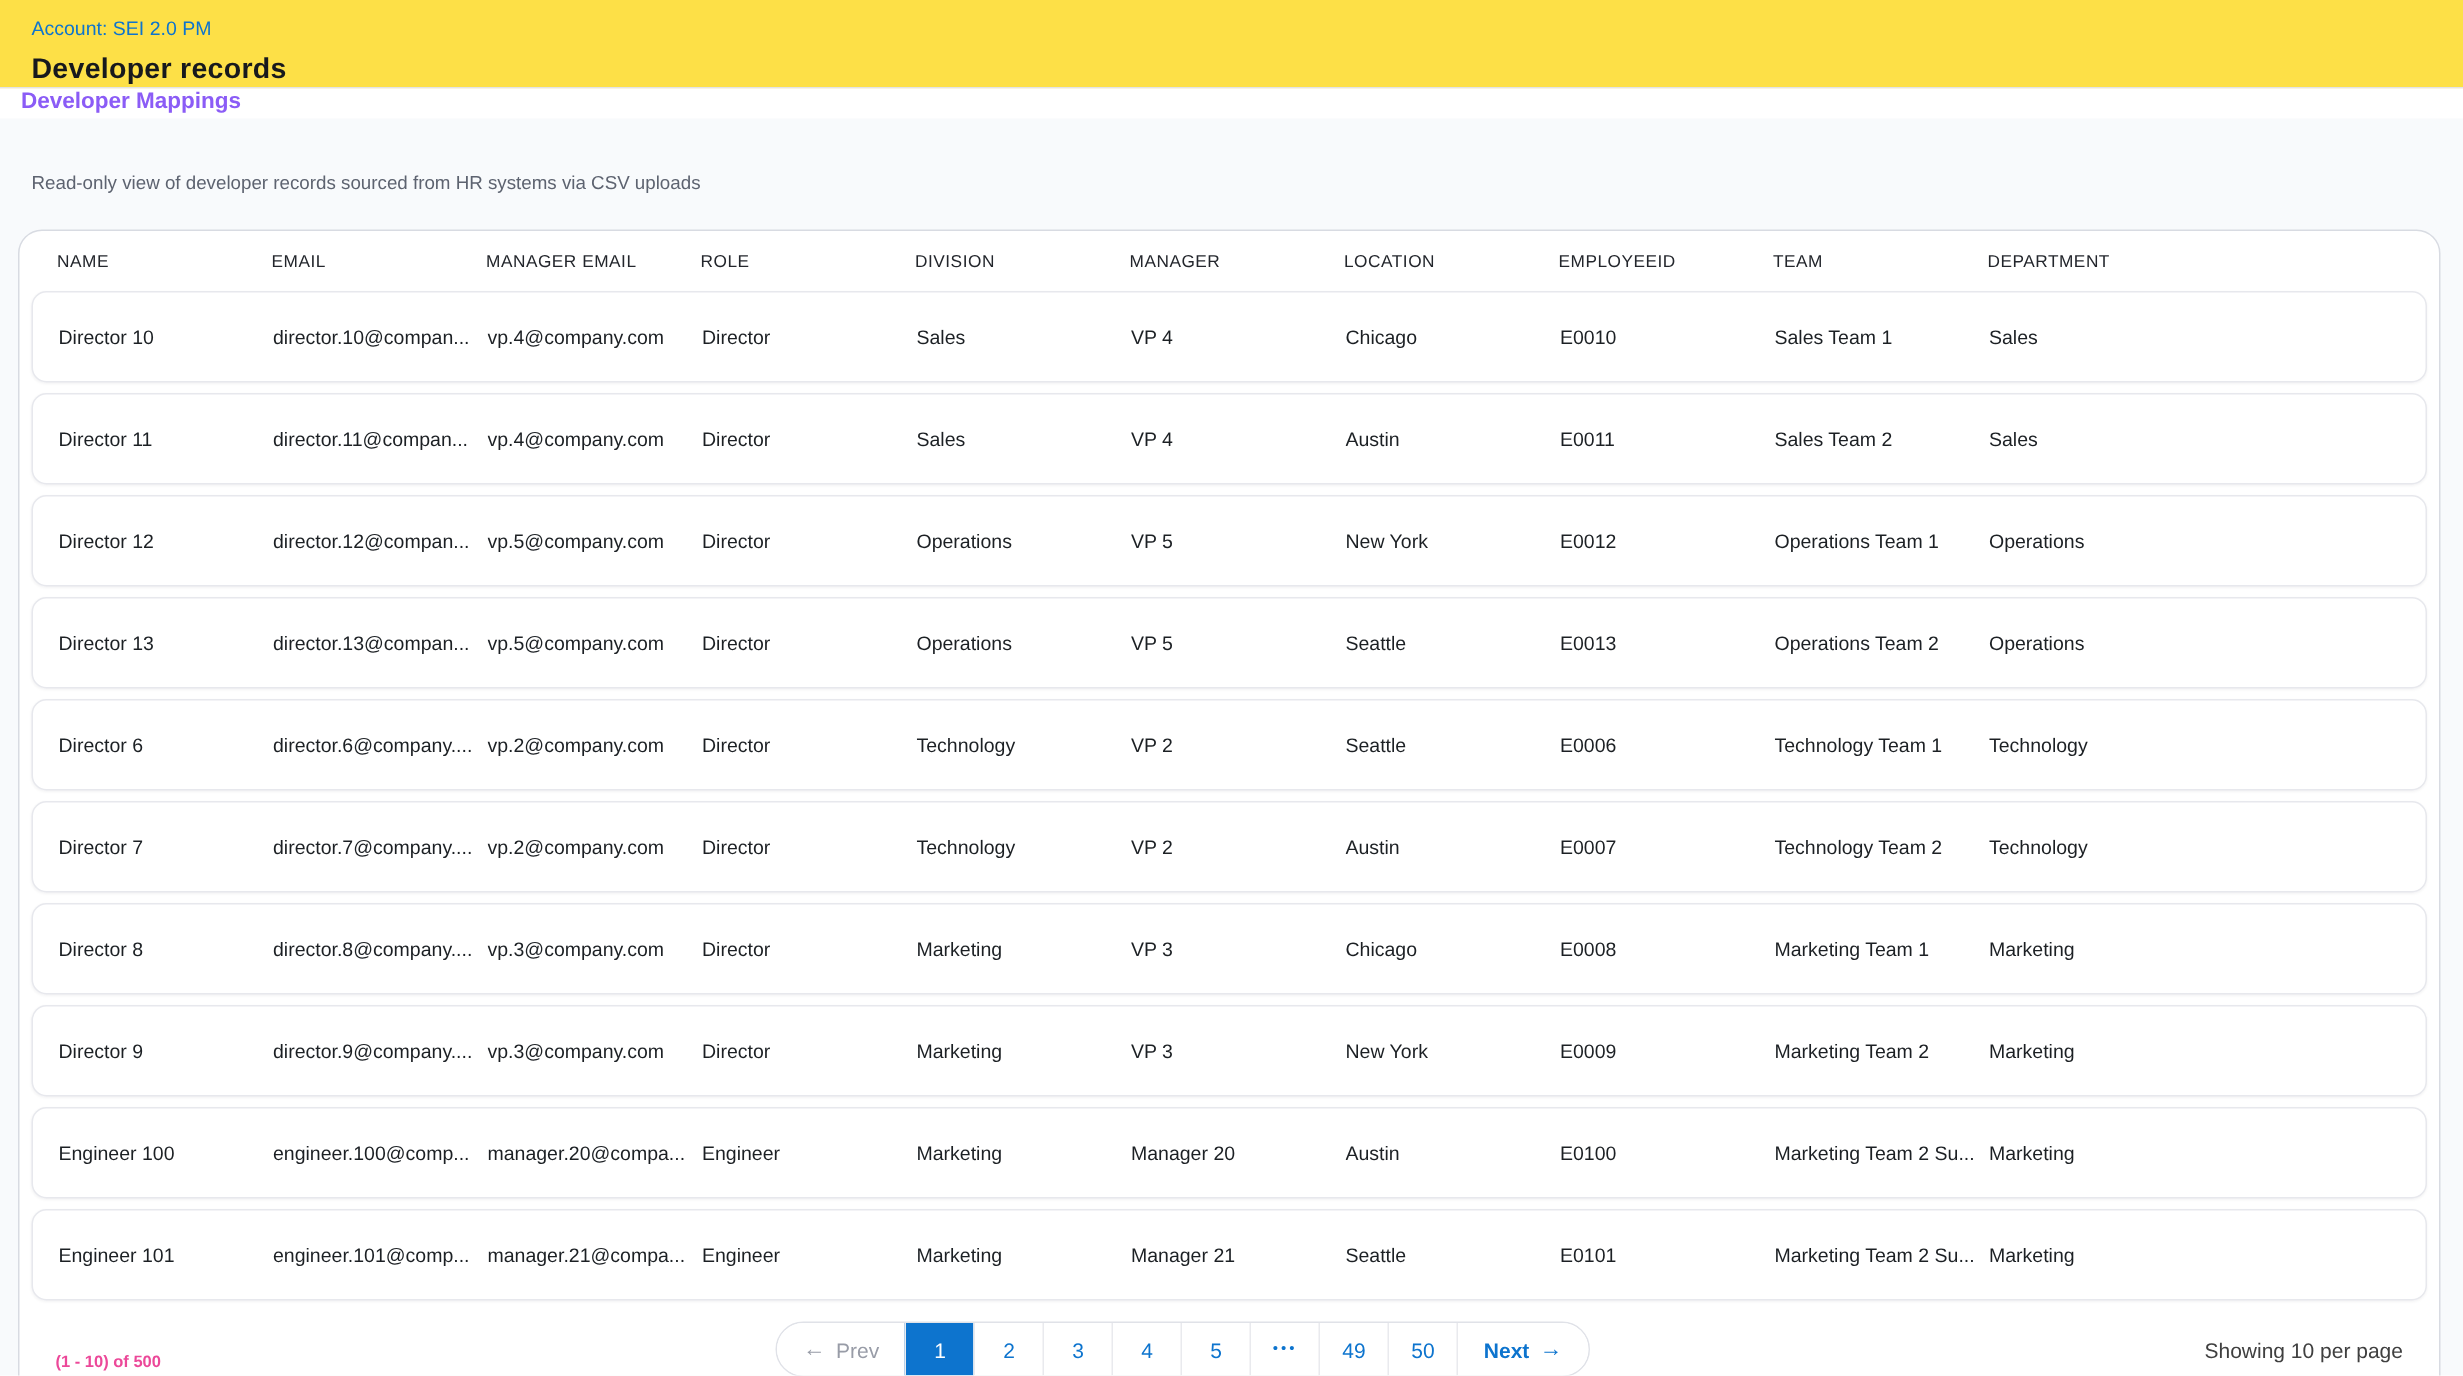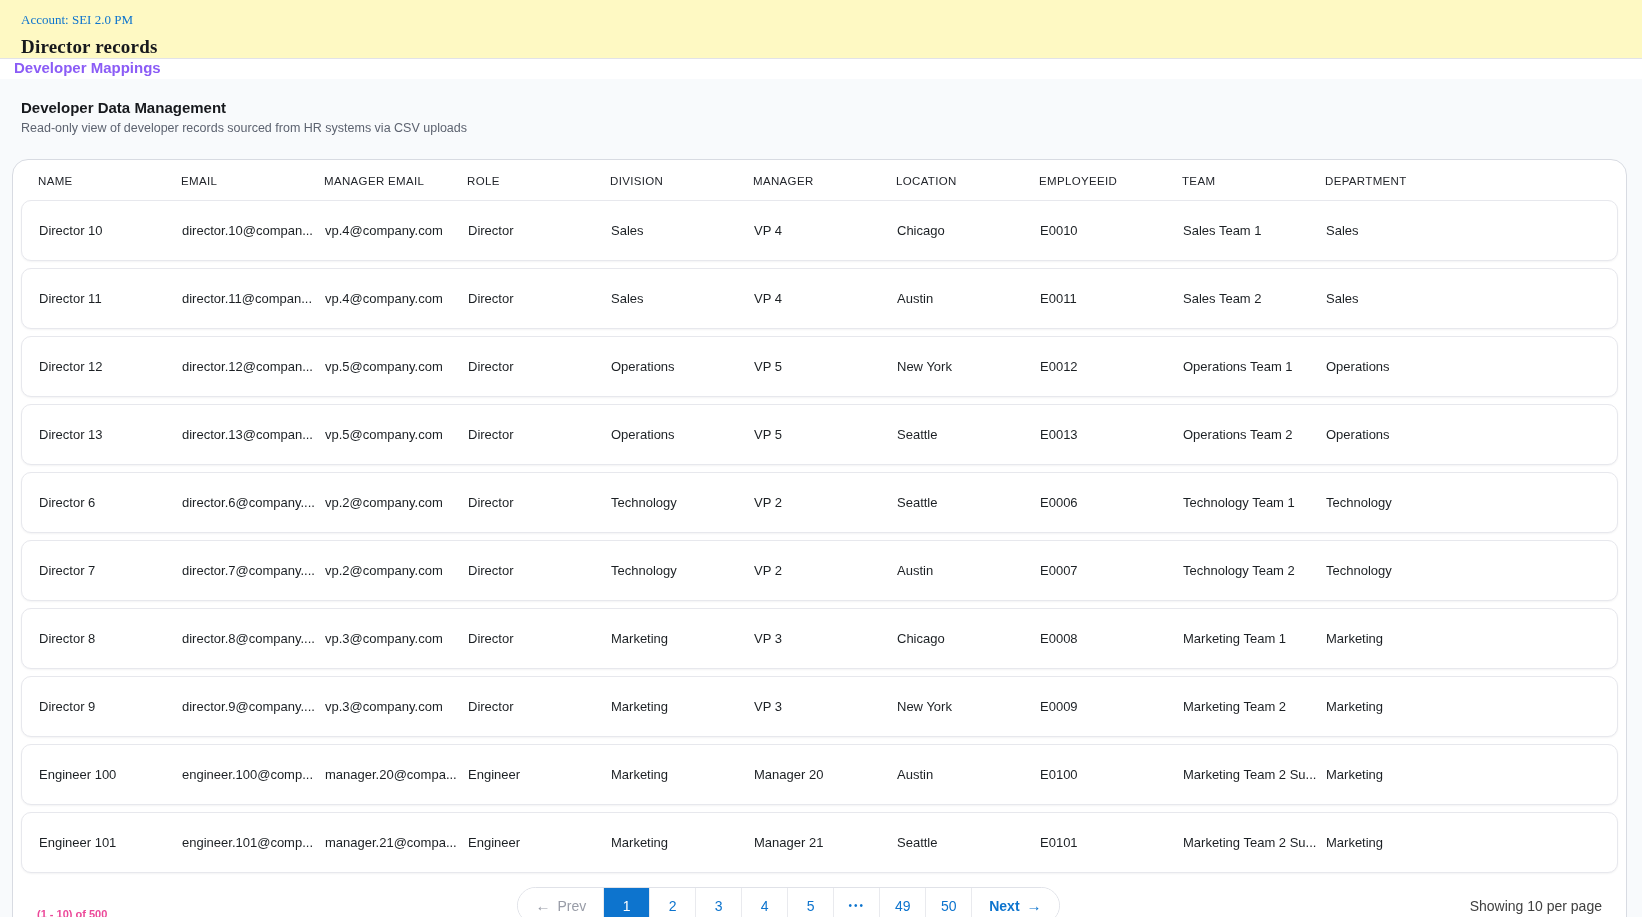--- a/index.html
+++ b/index.html
@@ -6,35 +6,35 @@
   html, body { width: 1642px; height: 917px; overflow: hidden; }
   body {
     font-family: "Liberation Sans", "DejaVu Sans", sans-serif;
     background: #ffffff;
     color: #1c2024;
     display: flex;
     flex-direction: column;
   }
 
   
-  .top { padding: 10px 0 0 21px; height: 71px; border-bottom: 1px solid #e2e3e8; background: #fef9c3; font-family: Liberation Serif, serif; }
+  .top { padding: 10px 0 0 21px; height: 71px; border-bottom: 1px solid #e2e3e8; background: #fde047; }
   .account { font-size: 13px; color: var(--accent, #0d74ce); text-decoration: none; cursor: pointer; display: inline-block; }
   .title { font-size: 19px; font-weight: 700; color: #17191d; margin-top: 8px; letter-spacing: .01em; }
 
   
   .tabs { height: 51px; background: #fff; display: flex; align-items: stretch; padding-left: 5px; }
   .tab { display: flex; align-items: center; padding: 0 9px; font-size: 15px; font-weight: 700; color: #8b5cf6; border-bottom: 3px solid transparent; cursor: pointer; }
   .tab + .tab { margin-left: 6px; }
   .tab.active { color: #15171b; border-bottom-color: var(--accent, #0d74ce); }
 
   
   .main { flex: 1; background: var(--page-bg, #f8fafc); }
   .section-head { display: flex; justify-content: space-between; align-items: flex-start; padding: 20px 118px 0 21px; }
   .sh-title { font-size: 15px; font-weight: 700; color: #17191d; }
-  .sh-sub { margin-top: 5px; font-size: 12.5px; color: #5d6370; text-align: right; }
+  .sh-sub { margin-top: 16px; font-size: 12.5px; color: #5d6370; text-align: right; }
   .sh-actions { display: flex; gap: 16px; margin-top: 1px; }
   .btn { height: 31px; border-radius: 8px; font-family: inherit; font-size: 14px; font-weight: 700; display: inline-flex; align-items: center; gap: 8px; padding: 0 14px; cursor: pointer; }
   .btn.primary { background: var(--accent, #0d74ce); color: #fff; border: none; }
   .btn.outline { background: #fff; color: var(--accent, #0d74ce); border: 1px solid #a9b4c2; }
   .ic { display: inline-flex; align-items: center; }
 
   
   .card { margin: 24px 15px 28px 12px; background: #fff; border: 1px solid #d8dbe2; border-radius: 16px; padding-bottom: 50px; }
   .thead { display: grid; grid-template-columns: repeat(9, 143px) 1fr; padding: 15px 0 13px 25px; font-size: 11.5px; font-weight: 500; color: #23262c; letter-spacing: .03em; }
   .tbody { padding: 0 8px; }
@@ -52,33 +52,32 @@
   .pcell.active { background: var(--accent, #0d74ce); color: #fff; }
   .pcell.dots { font-size: 10px; letter-spacing: 2px; padding: 0 10px; }
   .perpage { font-size: 14px; color: #404040; }
   .arrow { font-size: 15px; line-height: 1; }
 </style>
 </head>
 <body>
 
 <header class="top">
   <a class="account">Account: SEI 2.0 PM</a>
-  <h1 class="title">Director records</h1>
+  <h1 class="title">Developer records</h1>
 </header>
 
 <nav class="tabs" id="tabs">
     <div class="tab">
       <span>Developer Mappings</span>
     </div>
   </nav>
 
 <main class="main">
   <div class="section-head">
     <div class="sh-left">
-      <h2 class="sh-title">Developer Data Management</h2>
       <p class="sh-sub">Read-only view of developer records sourced from HR systems via CSV uploads</p>
     </div>
   </div>
 
   <div class="card">
     <div class="thead" id="thead">
         <div class="th">NAME</div>
         <div class="th">EMAIL</div>
         <div class="th">MANAGER EMAIL</div>
         <div class="th">ROLE</div>

